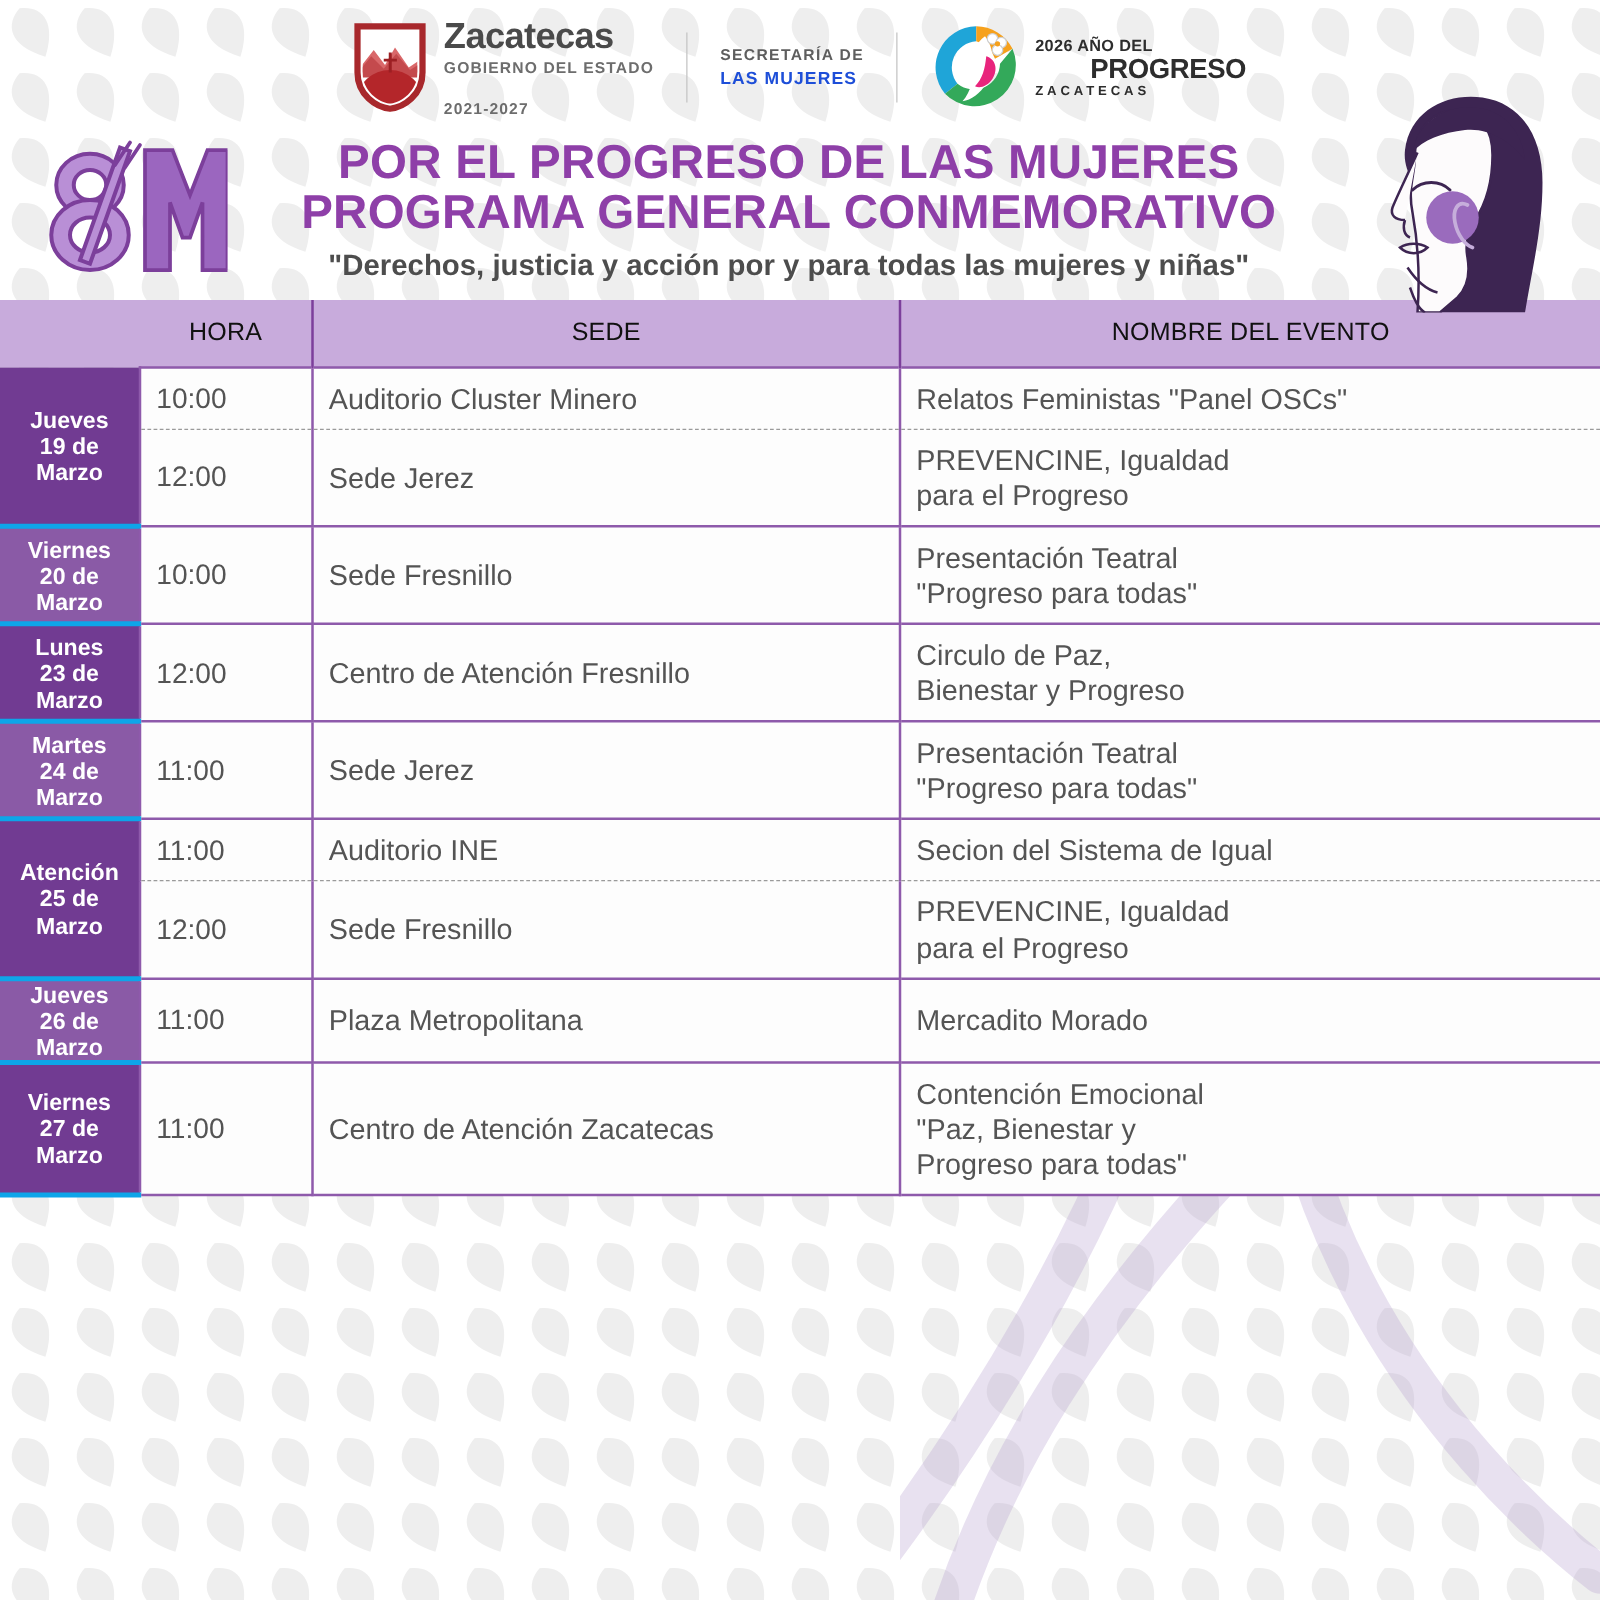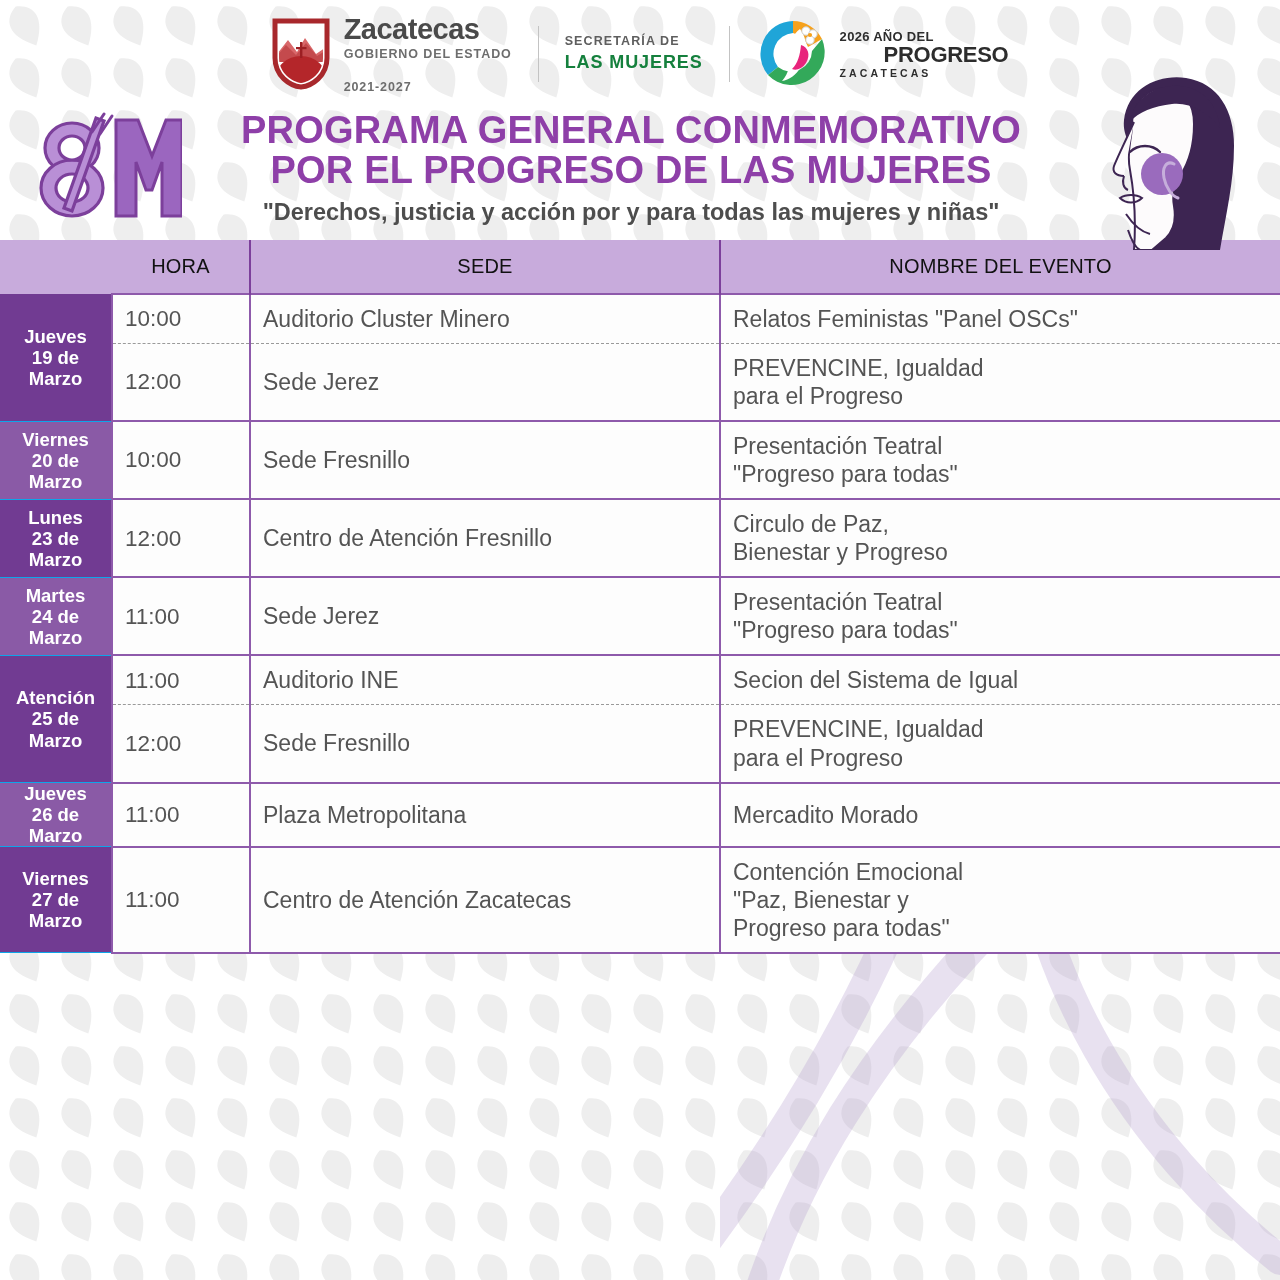--- a/index.html
+++ b/index.html
@@ -85,25 +85,24 @@
     margin: 0 26px;
   }
   .sec-words { line-height: 1.35; }
   .sec-line1 {
     font-size: 12.5px;
     font-weight: 600;
     color: #5e5e5e;
     letter-spacing: 1.1px;
   }
   .sec-line2 {
-    font-size: 18px;
-    font-weight: 800;
-    color: #15803d;
+    font-size: 14px;
+    font-weight: 800;
+    color: #1d4ed8;
     letter-spacing: 0.9px;
-    text-align: right;
   }
   .prog-group {
     display: flex;
     align-items: center;
     gap: 10px;
   }
   .prog-words { line-height: 1; }
   .prog-l1 {
     font-size: 13px;
     font-weight: 800;
@@ -196,21 +195,21 @@
   }
   .sched thead th.h-event { border-right: none; }
 
   td.daycell {
     color: #ffffff;
     font-size: 18.5px;
     font-weight: 800;
     line-height: 1.14;
     text-align: center;
     vertical-align: middle;
-    border-bottom: 1px solid #0ea5e9;
+    border-bottom: 4px solid #0ea5e9;
     padding: 0 2px;
   }
   td.daycell.tone-a { background: #713b92; }
   td.daycell.tone-b { background: #8a5aa6; }
 
   td.cell {
     background: #fdfdfd;
     vertical-align: middle;
     color: #545454;
     font-size: 23px;
@@ -323,22 +322,22 @@
       </g>
       <g stroke="#7c3f9b" stroke-width="3" fill="none" stroke-linecap="round">
         <path d="M62 20 L74 2"></path>
         <path d="M70 22 L82 4"></path>
       </g>
 
       <path d="M86 8 H108 L122 44 L136 8 H152 V104 H132 V50 L122 78 H116 L106 50 V104 H86 Z" fill="#9b66bf" stroke="#7c3f9b" stroke-width="3"></path>
     </svg>
 
     <div class="title-text">
+      <div class="title-main">POR EL PROGRESO DE LAS MUJERES</div>
       <div class="title-main">PROGRAMA GENERAL CONMEMORATIVO</div>
-      <div class="title-main">POR EL PROGRESO DE LAS MUJERES</div>
       <div class="title-sub">"Derechos, justicia y acción por y para todas las mujeres y niñas"</div>
     </div>
 
     <svg class="woman-illo" viewBox="0 0 190 178" aria-hidden="true">
 
       <path d="M62 48 C 66 16, 96 2, 124 6 C 156 11, 172 38, 172 74 C 172 110, 164 142, 158 178
                L 76 178 C 78 150, 80 120, 76 96 C 72 74, 60 66, 62 48 Z" fill="#3d2552"></path>
 
       <path d="M70 52 C 70 30, 86 16, 104 16 C 122 16, 132 32, 132 52
                C 132 74, 126 92, 118 104 C 112 114, 110 124, 112 134

